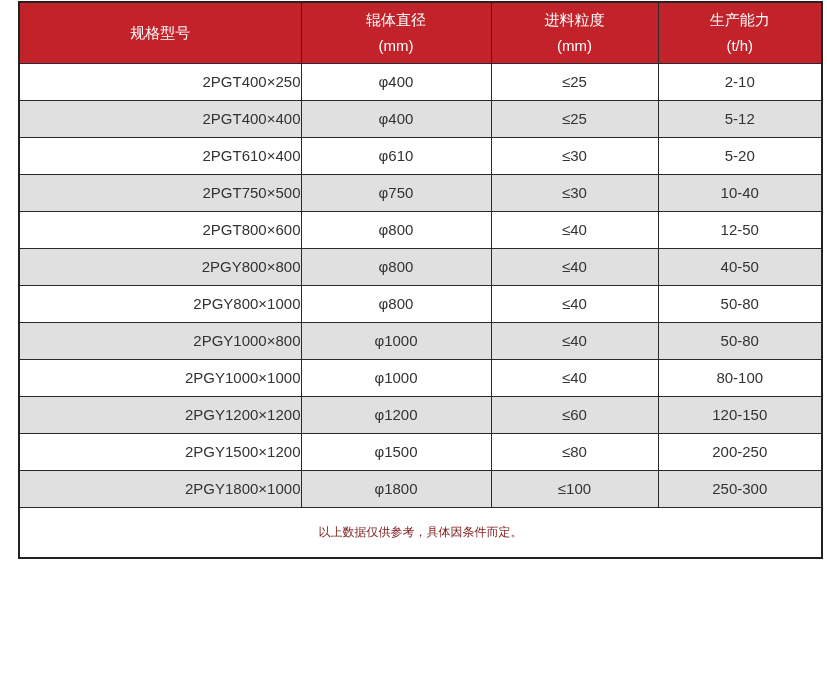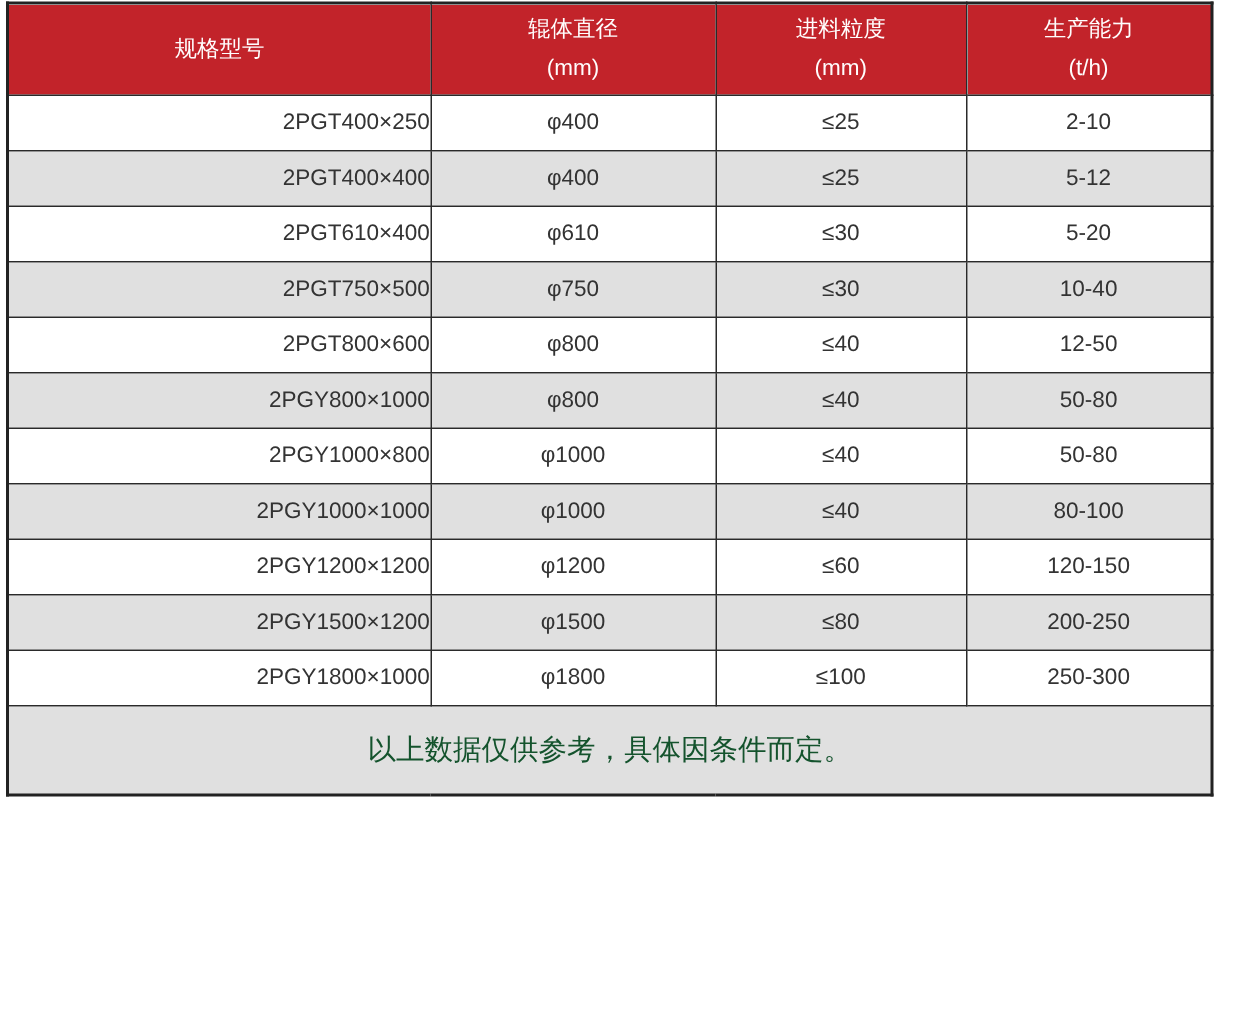--- a/index.html
+++ b/index.html
@@ -10,21 +10,21 @@
   }
   .page {
     position: relative;
     width: 827px;
     height: 679px;
     background: #ffffff;
     overflow: hidden;
   }
   .table-wrap {
     position: absolute;
-    left: 4px;
+    left: 18px;
     top: 1px;
     border-radius: 24px;
   }
   table.spec {
     border-collapse: collapse;
     table-layout: fixed;
     width: 803px;
     border: 2px solid #222222;
   }
   table.spec th, table.spec td {
@@ -57,22 +57,22 @@
   tbody td.model-cell {
     text-align: right;
     padding-left: 3px;
   }
   tbody tr:nth-child(even) td {
     background: #e0e0e0;
   }
   tr.footer-row td {
     height: 38px;
     background: #ffffff;
-    font-size: 19px;
-    color: #14532d;
+    font-size: 12px;
+    color: #7f1d1d;
     text-align: center;
     vertical-align: middle;
     padding: 16px;
   }
 </style>
 </head>
 <body>
 
 <div class="page">
   <div class="table-wrap">
@@ -127,20 +127,26 @@
           <td>≤30</td>
           <td>10-40</td>
         </tr>
         <tr>
           <td class="model-cell">2PGT800×600</td>
           <td>φ800</td>
           <td>≤40</td>
           <td>12-50</td>
         </tr>
         <tr>
+          <td class="model-cell">2PGY800×800</td>
+          <td>φ800</td>
+          <td>≤40</td>
+          <td>40-50</td>
+        </tr>
+        <tr>
           <td class="model-cell">2PGY800×1000</td>
           <td>φ800</td>
           <td>≤40</td>
           <td>50-80</td>
         </tr>
         <tr>
           <td class="model-cell">2PGY1000×800</td>
           <td>φ1000</td>
           <td>≤40</td>
           <td>50-80</td>

